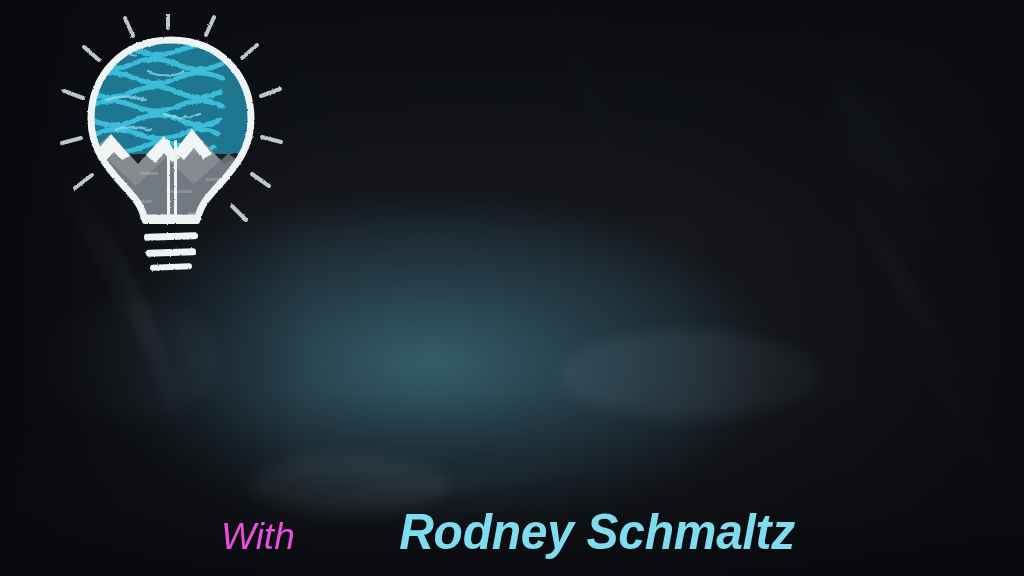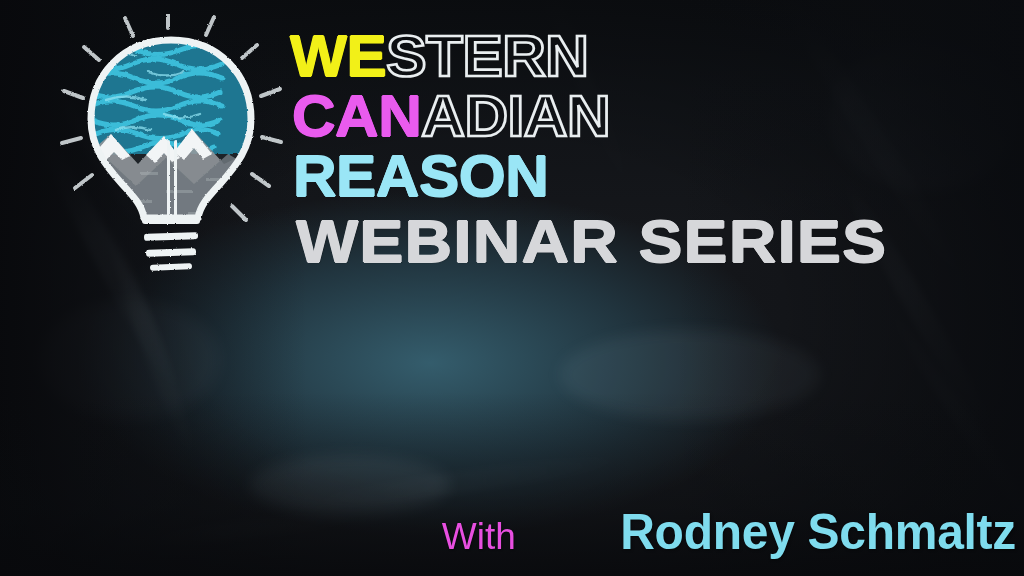--- a/index.html
+++ b/index.html
@@ -120,21 +120,22 @@
     text-shadow: 1px 1px 2px rgba(0,0,0,0.45);
   }
 
   
   #presenter {
     position: absolute;
     left: 0; right: 0;
     top: 503px;
     display: flex;
     align-items: baseline;
-    justify-content: flex-end;
+    justify-content: center;
+    font-style: italic;
   }
   #with-label {
     color: #e84fe0;
     font-size: 37px;
     font-weight: 400;
     letter-spacing: 0px;
     text-shadow: 1px 1px 2px rgba(0,0,0,0.4);
   }
   #presenter-name {
     color: #7fdcee;
@@ -279,39 +280,20 @@
 
       <g fill="#eef3f4" filter="url(#rough)">
         <rect x="86" y="203" width="58" height="7" rx="3"></rect>
         <rect x="88" y="219" width="54" height="7" rx="3" transform="rotate(-2 115 222)"></rect>
         <rect x="90" y="235" width="50" height="7" rx="3" transform="rotate(-2 115 238)"></rect>
         <rect x="94" y="250" width="42" height="6" rx="3" transform="rotate(-2 115 253)"></rect>
       </g>
     </svg>
   </div>
 
-  <div id="wordmark">
-
-    <div class="wm-line" id="wm-western">
-      <span class="solid chalky sw-we">WE</span><span class="outline">STERN</span>
-    </div>
-
-    <div class="wm-line" id="wm-canadian">
-      <span class="solid chalky sw-can">CAN</span><span class="outline">ADIAN</span>
-    </div>
-
-    <div class="wm-line" id="wm-reason">
-      <span class="solid chalky sw-reas">REASON</span>
-    </div>
-
-    <div class="wm-line" id="wm-webinar">
-      <span class="solid chalky sw-web">WEBINAR SERIES</span>
-    </div>
-
-  </div>
 
 
   <div id="presenter">
     <span id="with-label">With</span>
     <span id="presenter-name">Rodney Schmaltz</span>
   </div>
 
 </div>
 
 </body></html>

